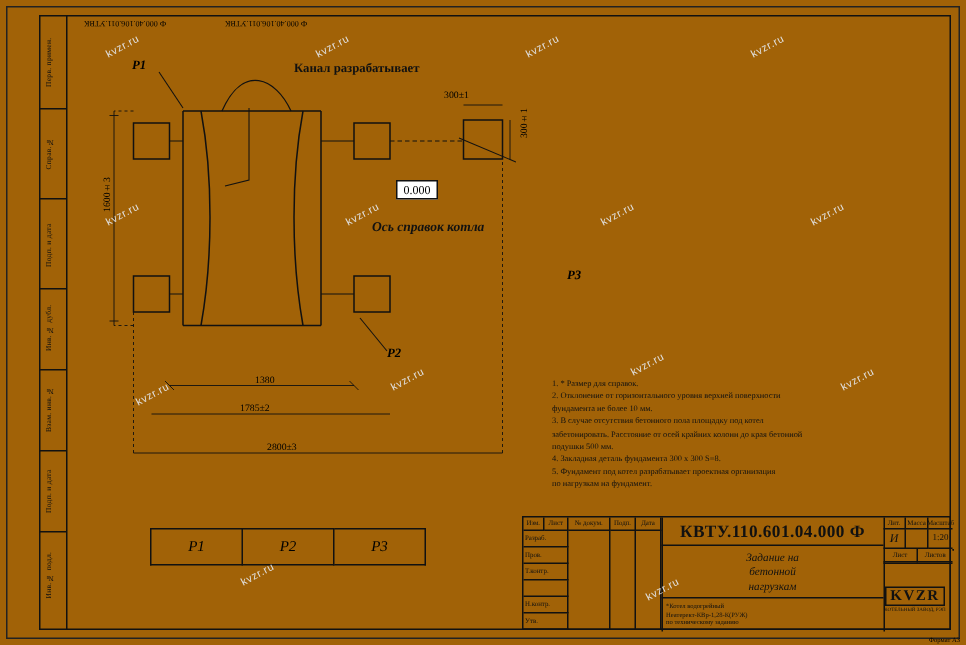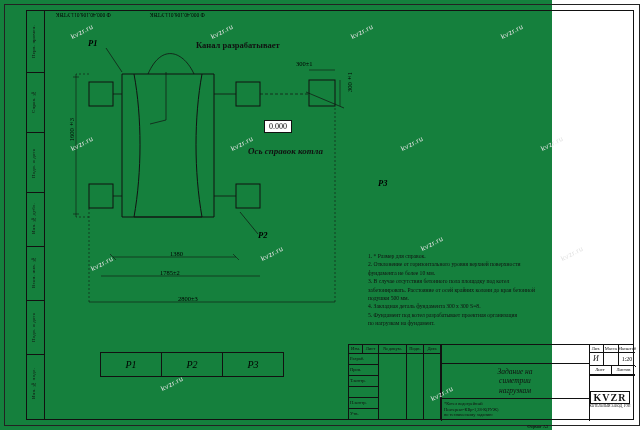--- a/index.html
+++ b/index.html
@@ -1,17 +1,17 @@
 <!DOCTYPE html>
 <html><head>
 <meta charset="utf-8">
 <style>
   html,body{margin:0;padding:0;background:#ffffff;}
   body{width:644px;height:430px;overflow:hidden;font-family:"Liberation Serif",serif;}
-  #sheet{position:relative;width:552px;height:430px;background:#15803d;}
+  #sheet{position:relative;width:644px;height:430px;background:#a16207;}
   .frame-outer{position:absolute;left:4px;top:4px;width:636px;height:422px;border:1px solid #222;box-sizing:border-box;}
   .frame-inner{position:absolute;left:26px;top:10px;width:608px;height:410px;border:1.5px solid #111;box-sizing:border-box;}
   .vline{position:absolute;background:#111;width:1px;}
   .hline{position:absolute;background:#111;height:1px;}
   .vcell{position:absolute;writing-mode:vertical-rl;transform:rotate(180deg);font-size:5px;color:#111;
          text-align:center;letter-spacing:.2px;white-space:nowrap;}
   
   .draw{position:absolute;left:44px;top:12px;width:300px;height:330px;}
   svg{display:block;}
   .lbl{position:absolute;font-size:8px;color:#111;white-space:nowrap;}
@@ -173,24 +173,25 @@
     <div class="cell" style="left:0;top:20px;width:30px;height:11px;justify-content:flex-start;padding-left:1px;">Пров.</div>
     <div class="cell" style="left:0;top:31px;width:30px;height:11px;justify-content:flex-start;padding-left:1px;">Т.контр.</div>
     <div class="cell" style="left:0;top:42px;width:30px;height:11px;justify-content:flex-start;padding-left:1px;"></div>
     <div class="cell" style="left:0;top:53px;width:30px;height:11px;justify-content:flex-start;padding-left:1px;">Н.контр.</div>
     <div class="cell" style="left:0;top:64px;width:30px;height:11px;justify-content:flex-start;padding-left:1px;">Утв.</div>
 
     <div class="cell nb" style="left:30px;top:9px;width:28px;height:66px;border-right:1px solid #111;"></div>
     <div class="cell nb" style="left:58px;top:9px;width:17px;height:66px;border-right:1px solid #111;"></div>
     <div class="cell nb" style="left:75px;top:9px;width:17px;height:66px;border-right:1px solid #111;"></div>
 
+    <div class="bigcode">КВТУ.110.601.04.000  Ф</div>
     <div class="cell nb" style="left:92px;top:18px;width:148px;height:0;border-bottom:1px solid #111;"></div>
     <div class="tbtitle">
       <span>Задание на</span>
-      <span>симетрии</span>
+      <span>бетонной</span>
       <span>нагрузкам</span>
     </div>
     <div class="cell nb" style="left:92px;top:53px;width:148px;height:0;border-bottom:1px solid #111;"></div>
     <div class="tbsub">
       <span>*Котел водогрейный</span>
       <span>Неатерект-КВр-1,28-К(РУЖ)</span>
       <span>по техническому заданию</span>
     </div>
     <div class="cell nb" style="left:92px;top:0;width:0;height:76px;border-right:1px solid #111;"></div>
     <div class="cell nb" style="left:240px;top:0;width:0;height:76px;border-right:1px solid #111;"></div>

